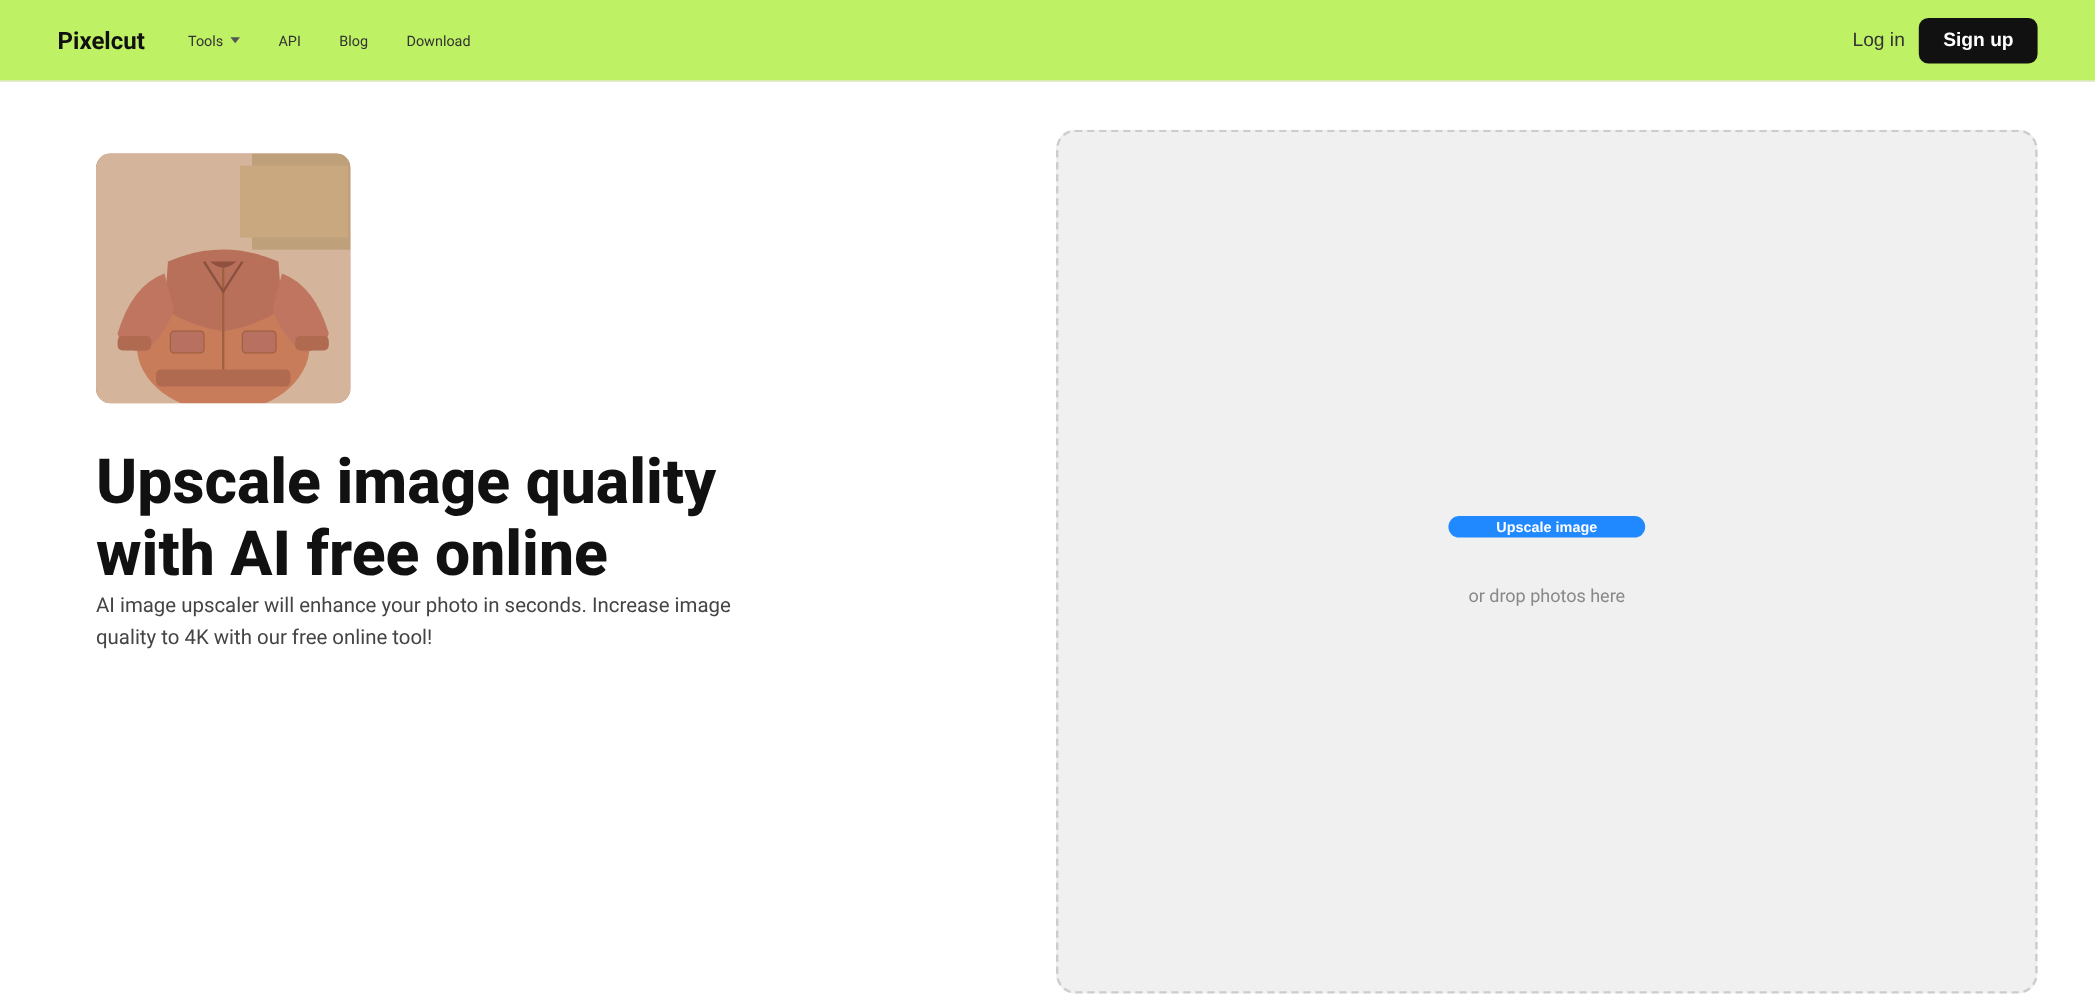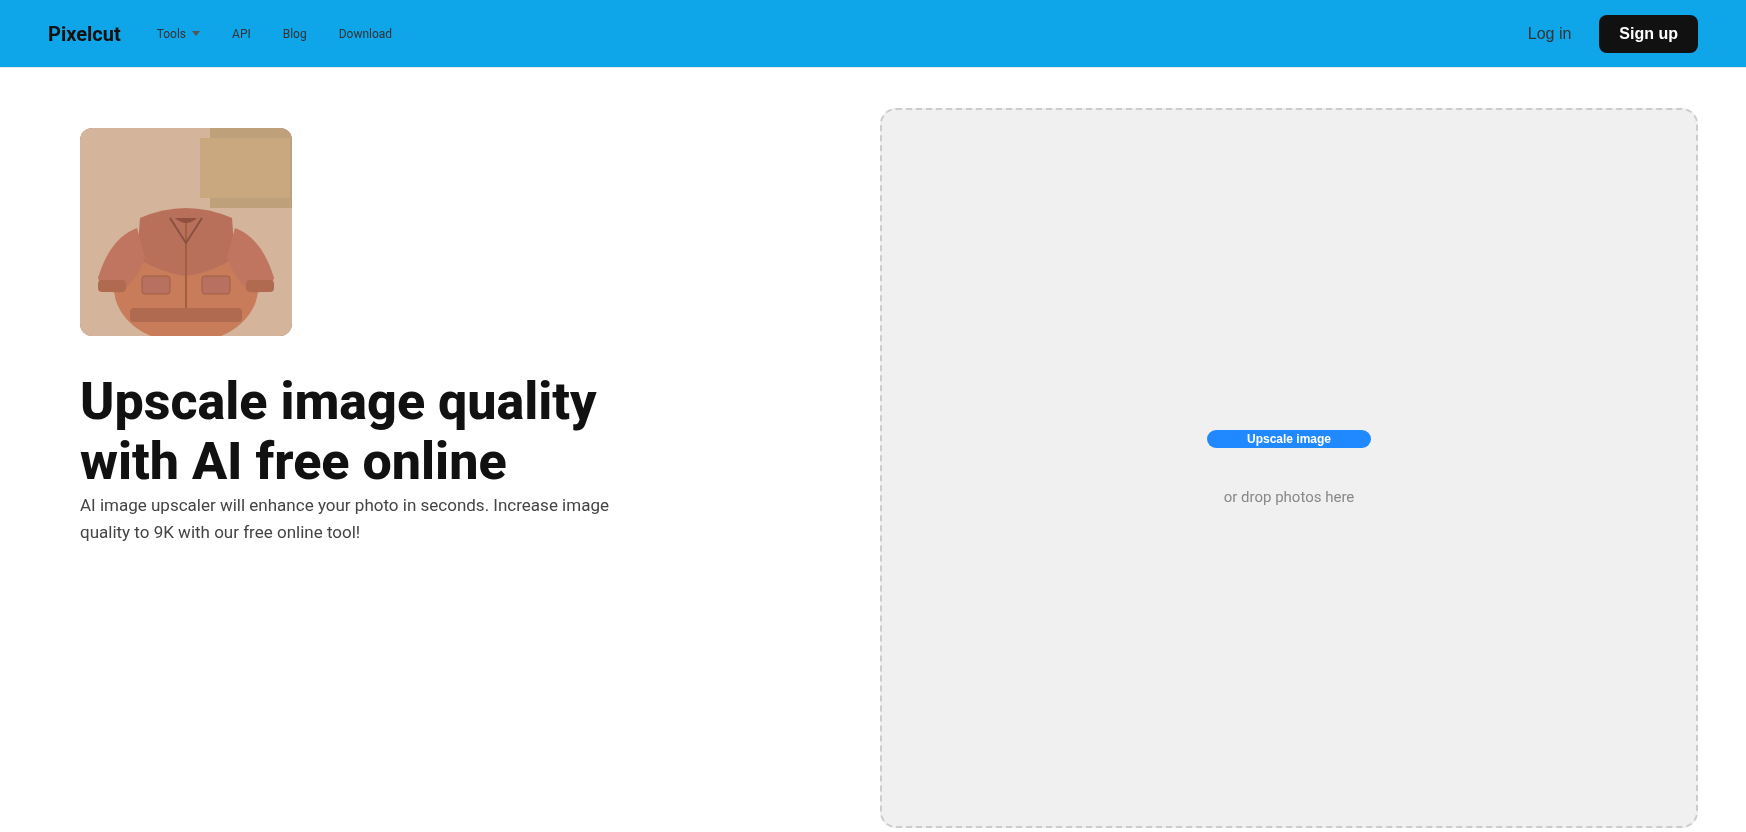--- a/index.html
+++ b/index.html
@@ -16,21 +16,21 @@
       min-height: 832px;
     }
 
     
     .navbar {
       display: flex;
       align-items: center;
       padding: 0 48px;
       height: 68px;
       border-bottom: 1px solid #e8e8e8;
-      background: #0ea5e9;
+      background: #bef264;
     }
 
     .navbar-logo {
       font-size: 20px;
       font-weight: 700;
       color: #111111;
       margin-right: 36px;
       text-decoration: none;
     }
 
@@ -57,21 +57,20 @@
       height: 0;
       border-left: 4px solid transparent;
       border-right: 4px solid transparent;
       border-top: 5px solid #555;
       margin-left: 2px;
       vertical-align: middle;
     }
 
     .navbar-actions {
       display: flex;
-      gap: 16px;
     }
 
     .btn-login {
       font-size: 16px;
       color: #333333;
       background: none;
       border: none;
       cursor: pointer;
       padding: 8px 12px;
     }
@@ -231,21 +230,21 @@
 
         <path d="M95 90 Q106 100 117 90" fill="#905040" stroke="none"></path>
       </svg>
     </div>
 
     <h1 class="hero-title">
       <span>Upscale image quality</span><br>
       <span>with AI free online</span>
     </h1>
 
-    <p class="hero-description">AI image upscaler will enhance your photo in seconds. Increase image quality to 9K with our free online tool!</p>
+    <p class="hero-description">AI image upscaler will enhance your photo in seconds. Increase image quality to 4K with our free online tool!</p>
   </div>
 
   <div class="right-side">
     <div class="upload-area">
       <button class="btn-upscale">Upscale image</button>
       <span class="drop-hint">or drop photos here</span>
     </div>
   </div>
 
 </div>

